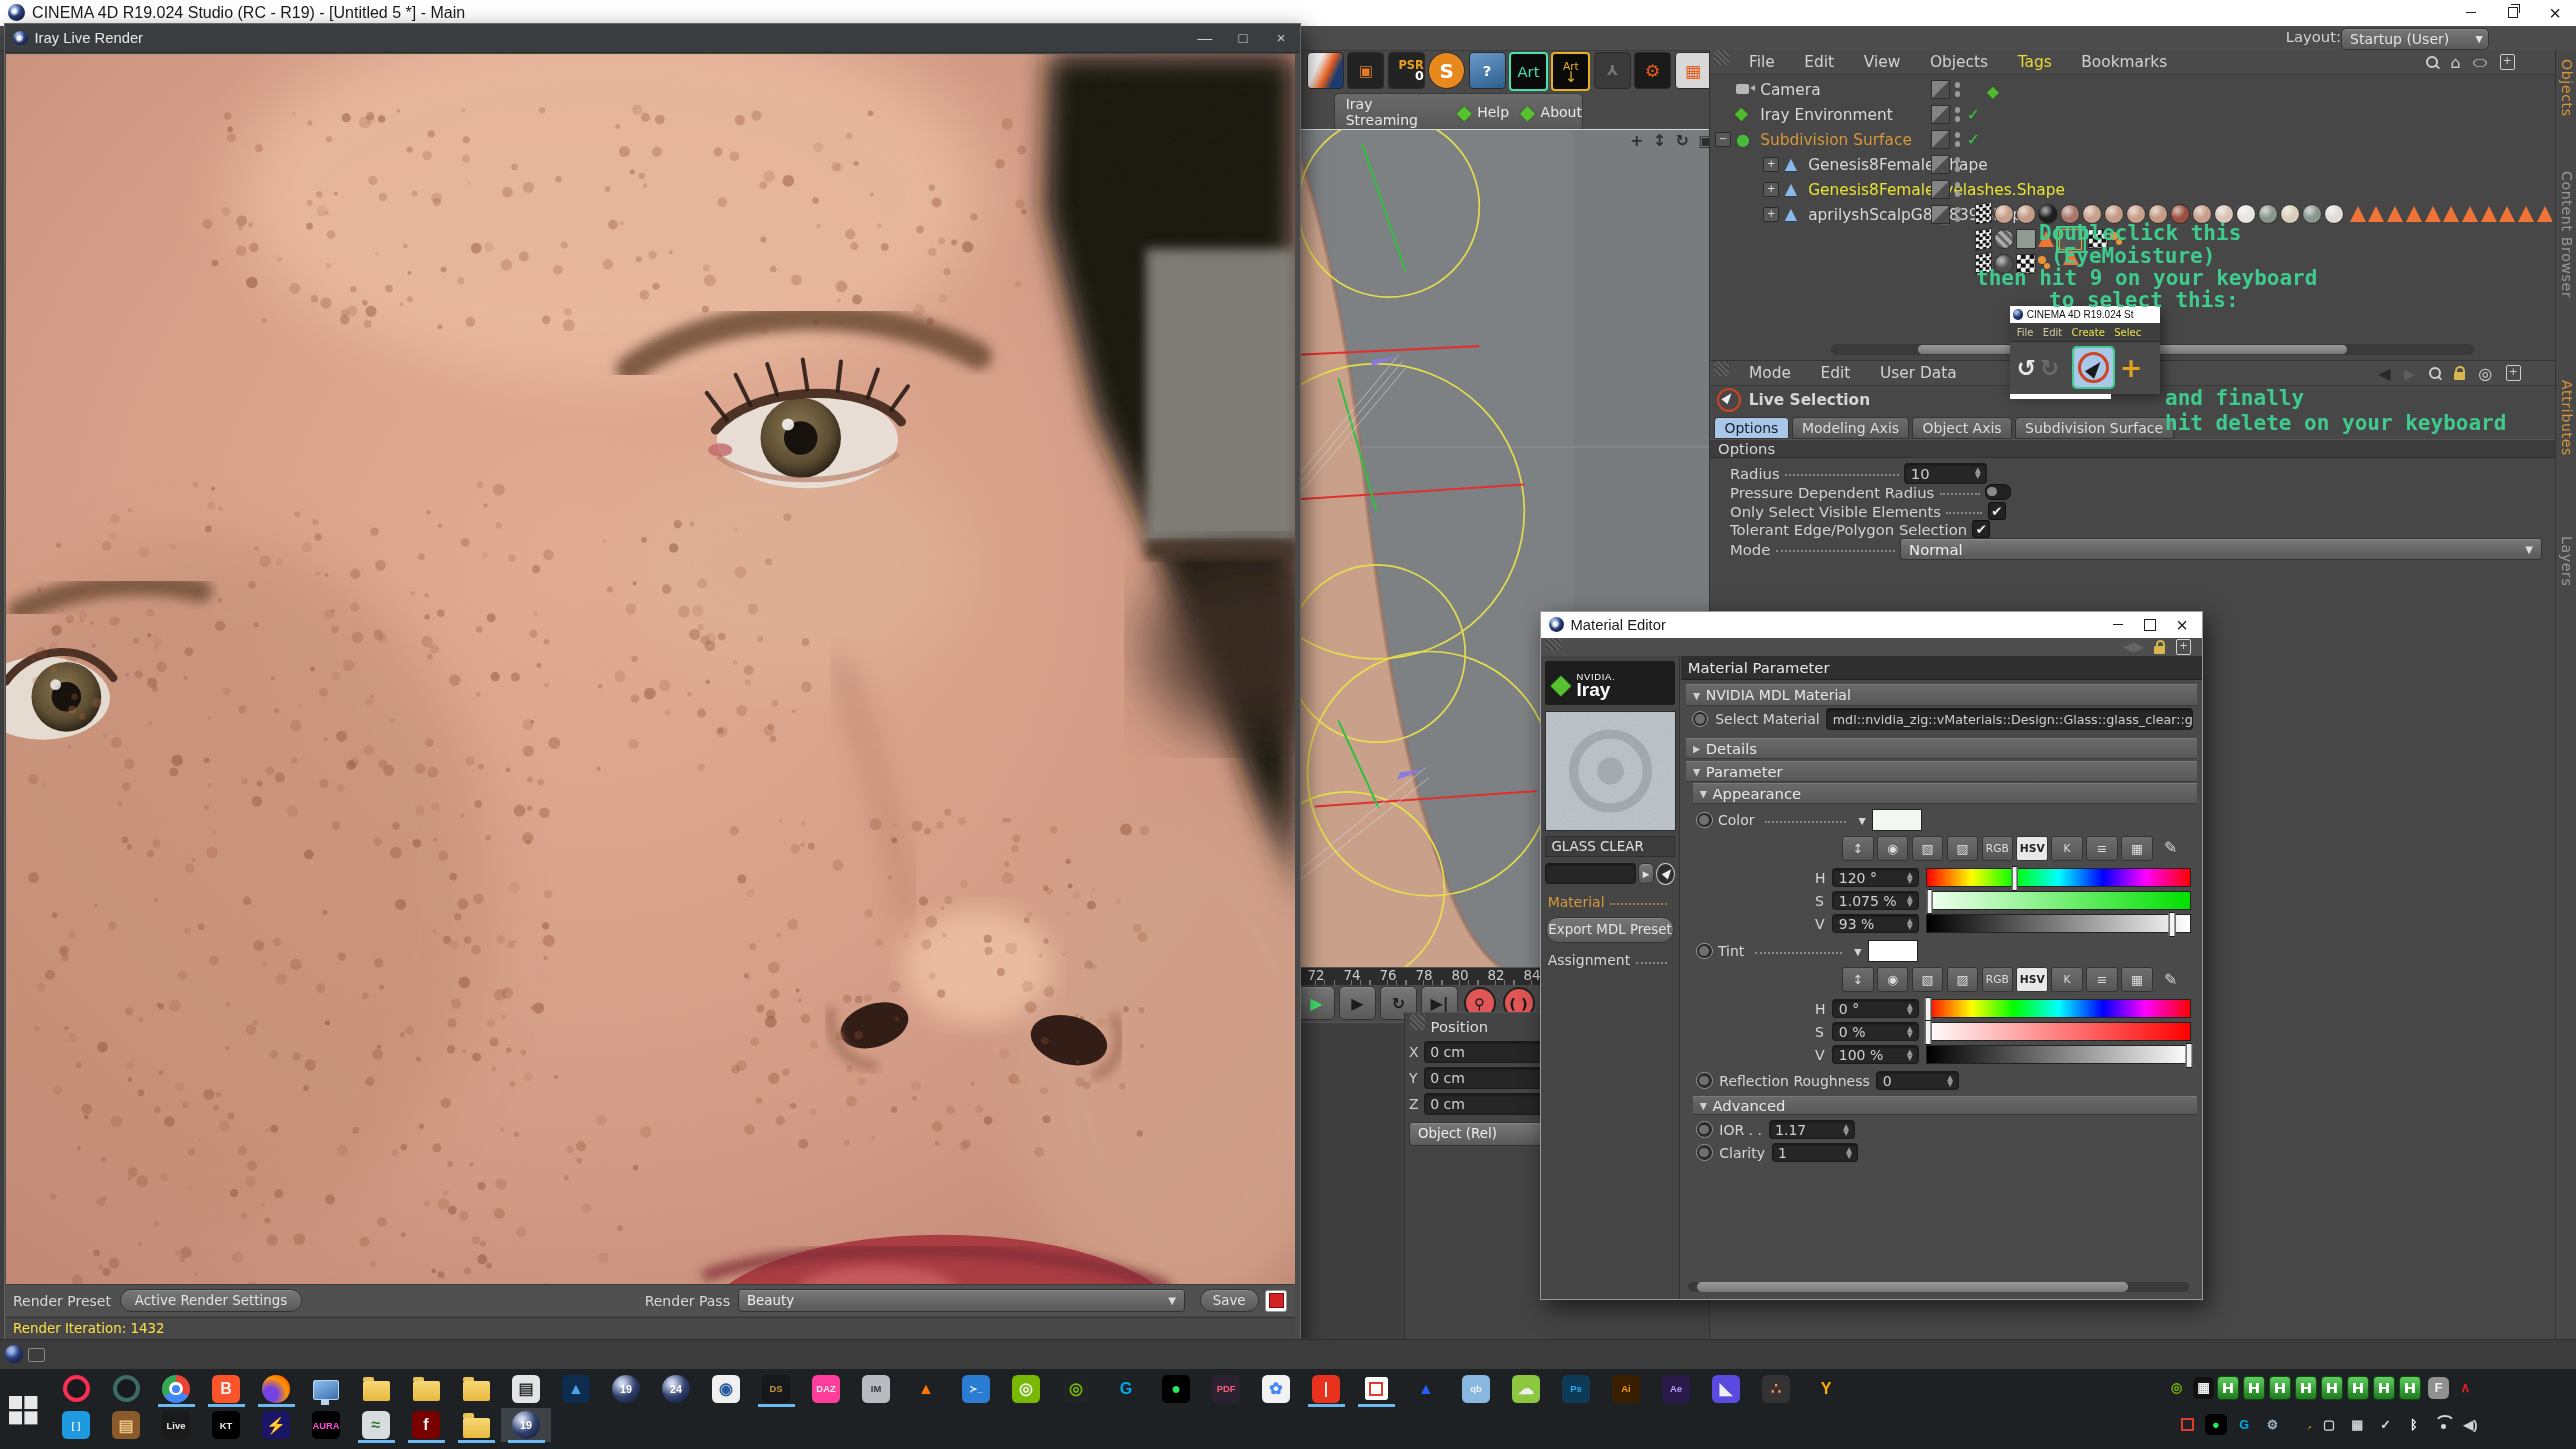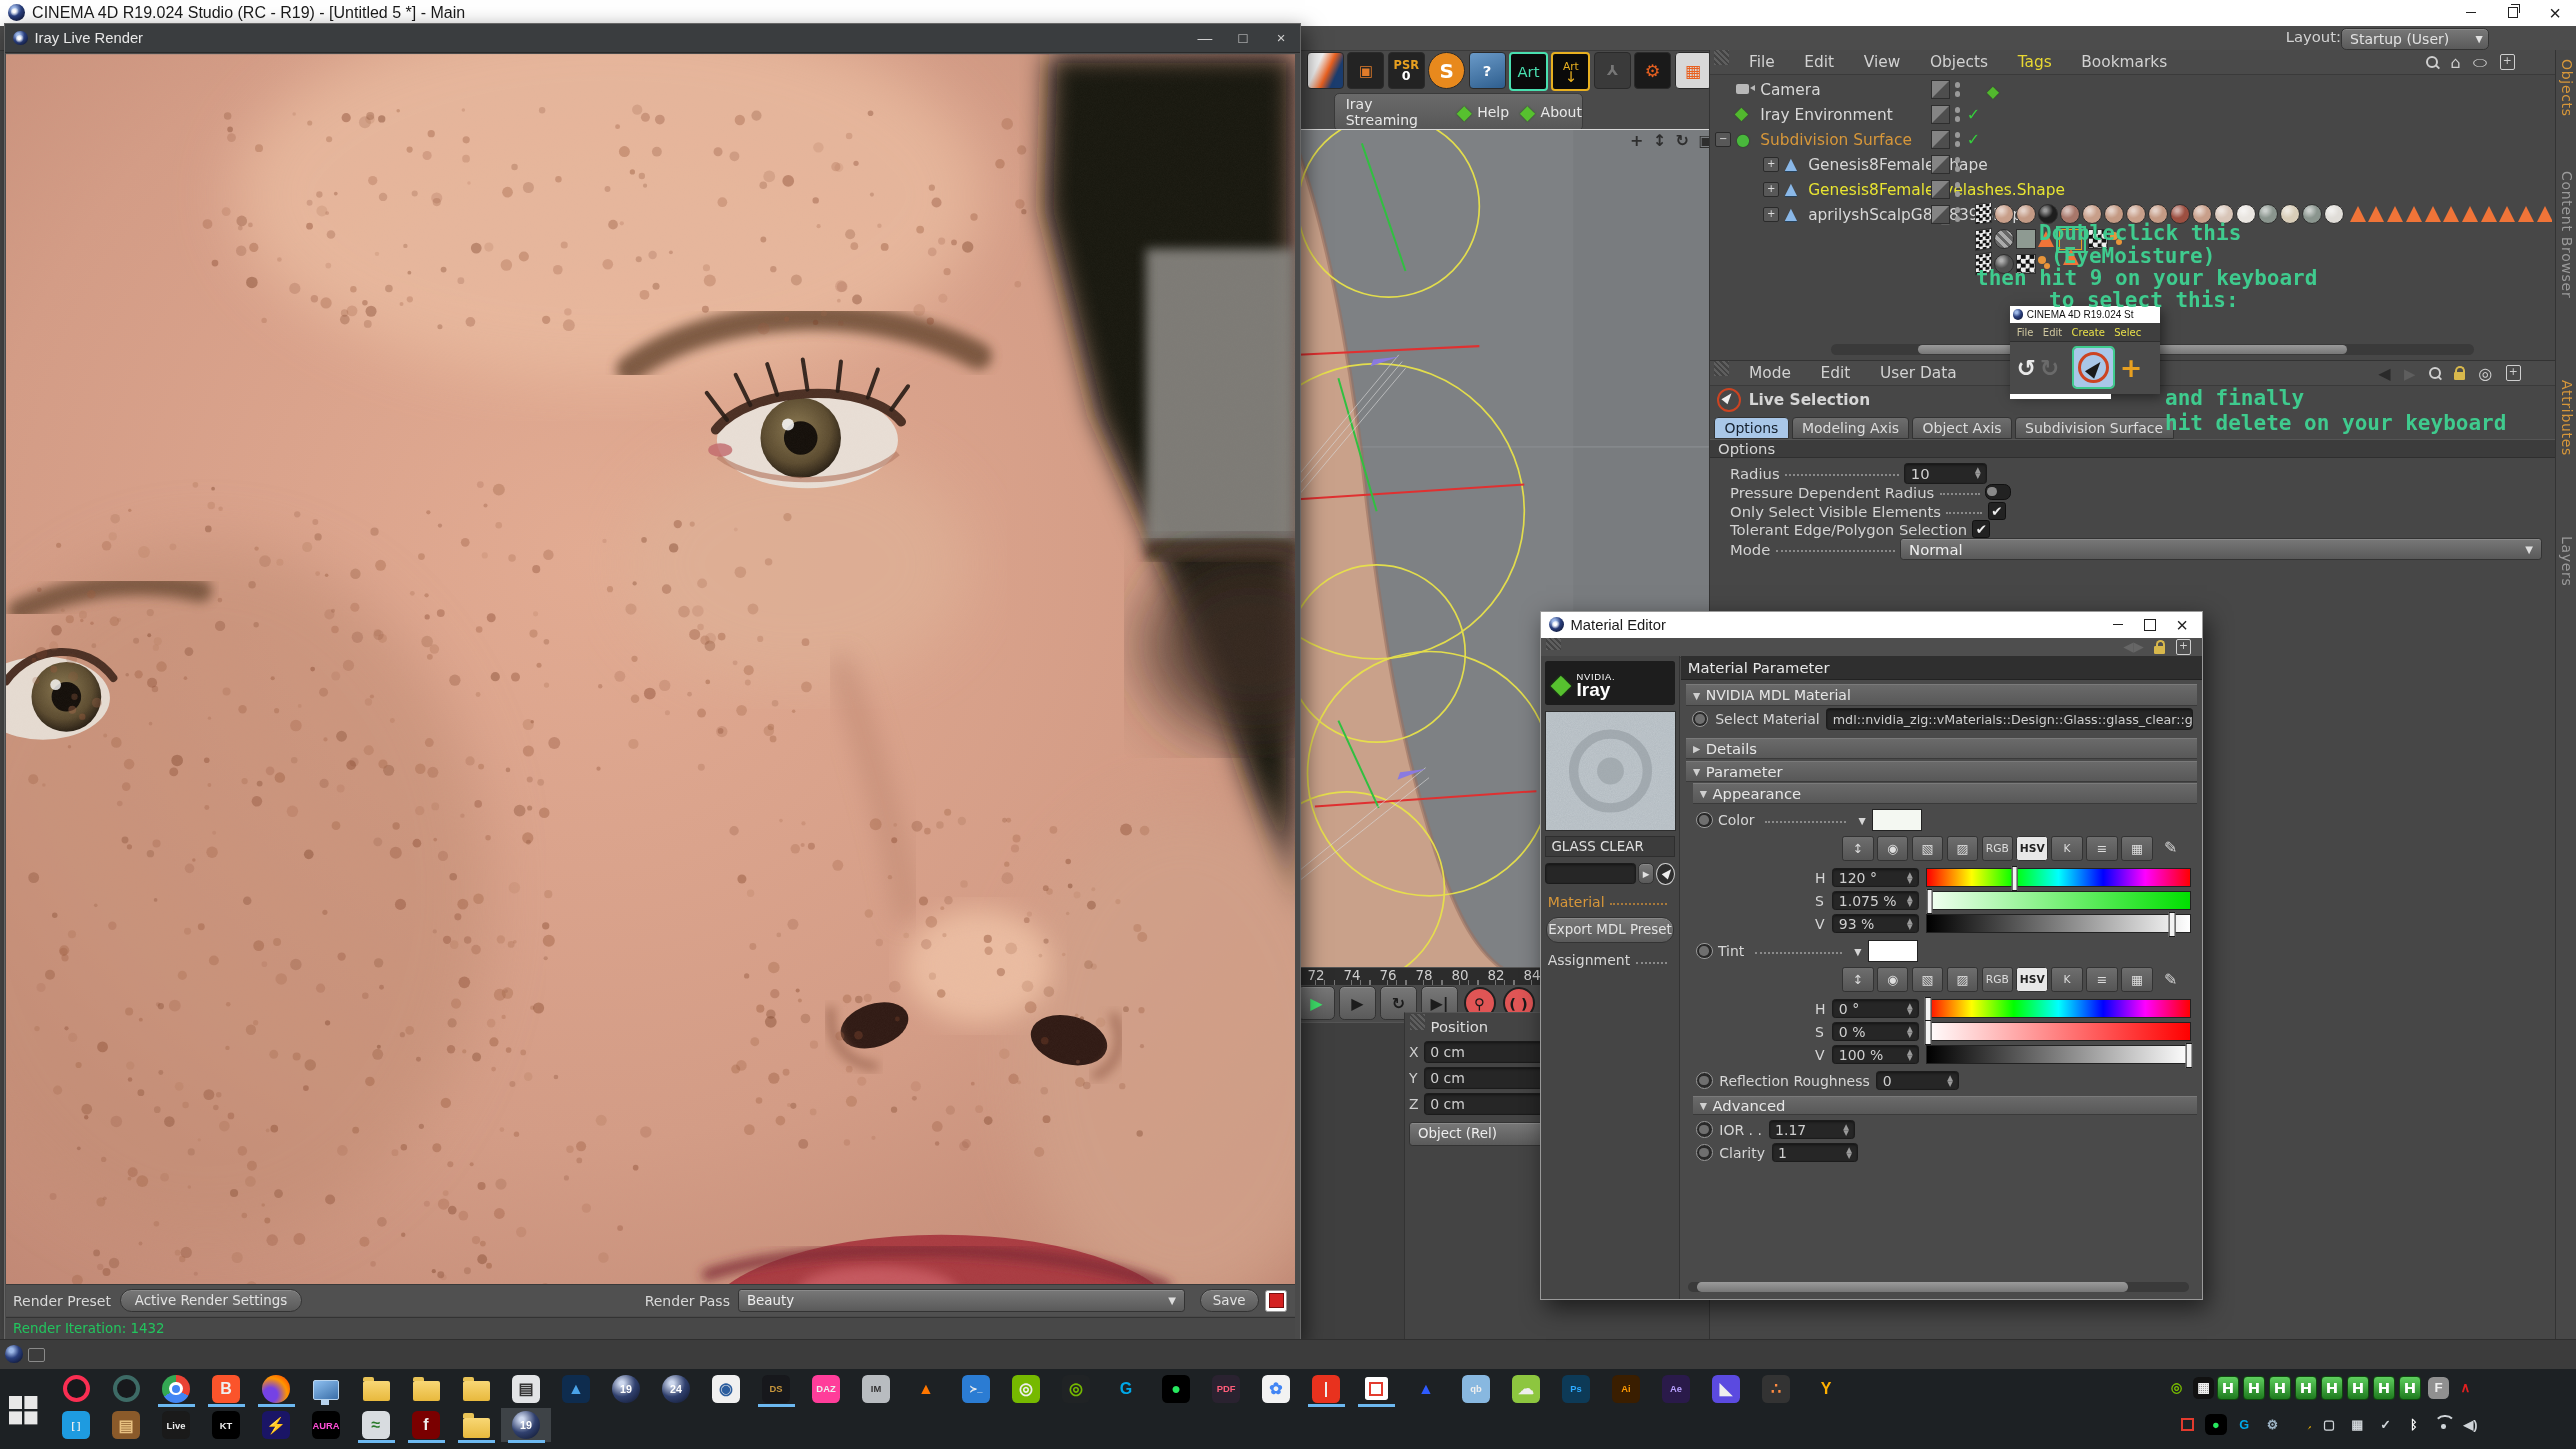--- a/index.html
+++ b/index.html
@@ -124,29 +124,29 @@
   .axrow{display:flex;align-items:center;height:23px;margin:2.7px 4px;font-size:14px;}
   .axrow b{width:14.8px;font-weight:normal;color:#cfcfcf;}
   
   #iray{left:4px;top:23px;width:1295px;height:1316px;background:#4a4a4a;border:1.3px solid #666;box-shadow:4px 6.7px 20px rgba(0,0,0,.55);}
   #iray .tb{height:28px;background:#3a3d3f;display:flex;align-items:center;color:#e8e8e8;font-size:14.8px;border-bottom:0.7px solid #2a2a2a;font-family:"Liberation Sans",sans-serif;}
   #iray .tb .wb2{width:38px;text-align:center;color:#cfcfcf;font-size:14.8px;}
   #irender{position:absolute;left:1.3px;top:29.5px;width:1289px;height:1252px;background:#777;overflow:hidden;}
   #iraybar{position:absolute;left:1.3px;bottom:24px;width:1289px;height:31px;background:#505050;display:flex;align-items:center;
      border-top:0.7px solid #3a3a3a;font-size:14px;}
   #iraystatus{position:absolute;left:1.3px;bottom:1.3px;width:1289px;height:21.5px;background:#484848;border-top:0.7px solid #333;
-     display:flex;align-items:center;font-size:13.4px;color:#22c55e;padding-left:6.7px;box-sizing:border-box;}
+     display:flex;align-items:center;font-size:13.4px;color:#fde047;padding-left:6.7px;box-sizing:border-box;}
   .stopbtn{width:20px;height:20px;background:#fff;border:0.7px solid #999;border-radius:2.7px;display:flex;align-items:center;justify-content:center;}
   .stopbtn i{width:13.4px;height:13.4px;background:#d42222;border:1.3px solid #7a0f0f;display:block;}
   
   #ticons{left:1307px;top:52px;display:flex;gap:3.4px;}
   .ti{width:35px;height:35px;border-radius:4px;background:#3a3a3a;color:#ddd;display:flex;flex-direction:column;
       align-items:center;justify-content:center;font-size:14.8px;font-weight:bold;border:0.7px solid #2a2a2a;}
   .ti-face{background:linear-gradient(115deg,#f2f2f2 30%,#e86020 55%,#1a3c6e 75%);}
-  .ti-psr{color:#e8a020;font-size:11.4px;line-height:10.7px;}
+  .ti-psr{color:#e8a020;font-size:11.4px;line-height:10.7px;align-items:flex-end;}
   .ti-psr .g2{color:#fff;font-size:12.7px;}
   .ti-s{background:#e8891d;border-radius:50%;color:#fff;font-size:20px;}
   .ti-img{background:linear-gradient(160deg,#6a9ac8,#2e5e8e);color:#fff;}
   .ti-art{background:#0a0a0a;border:2px solid #49e0b0;color:#49e0b0;font-size:14.8px;font-weight:normal;}
   .ti-art2{background:#0a0a0a;border:2px solid #e8b020;color:#e8b020;font-size:10.7px;line-height:10px;font-weight:normal;}
   .ti-art2 .g2{font-size:14.8px;}
   .ti-y{color:#777;}
   .ti-y .g1{transform:scaleY(-1);}
   .ti-clap{background:#1a1a1a;color:#e86020;font-size:17.4px;}
   .ti-calc{background:#d8d8d8;color:#e86020;font-size:17.4px;}

